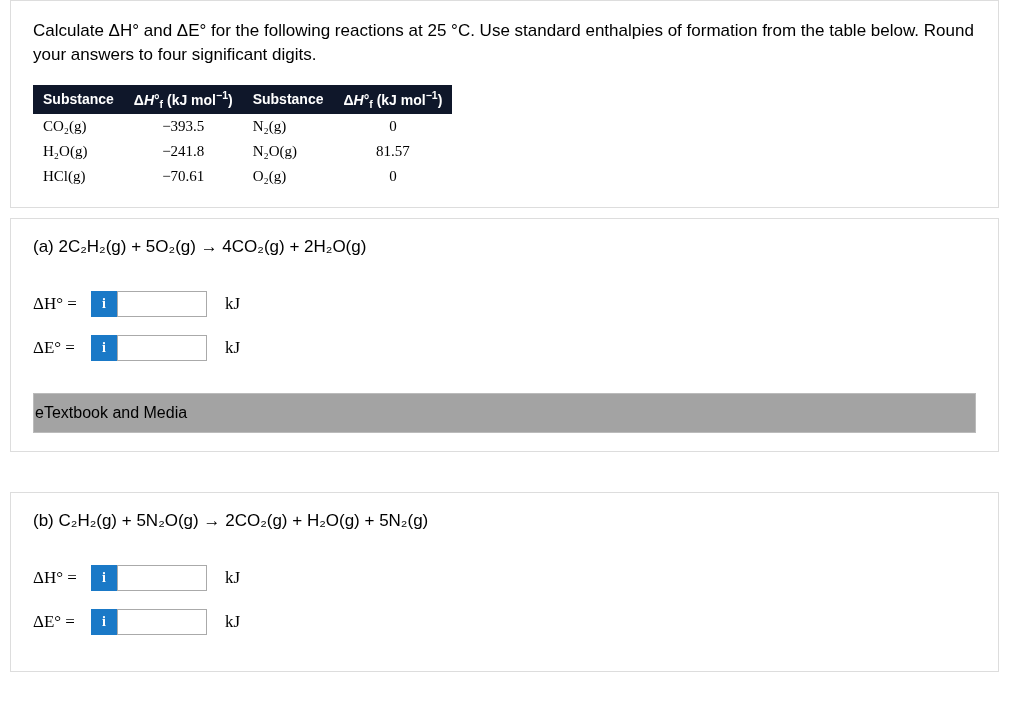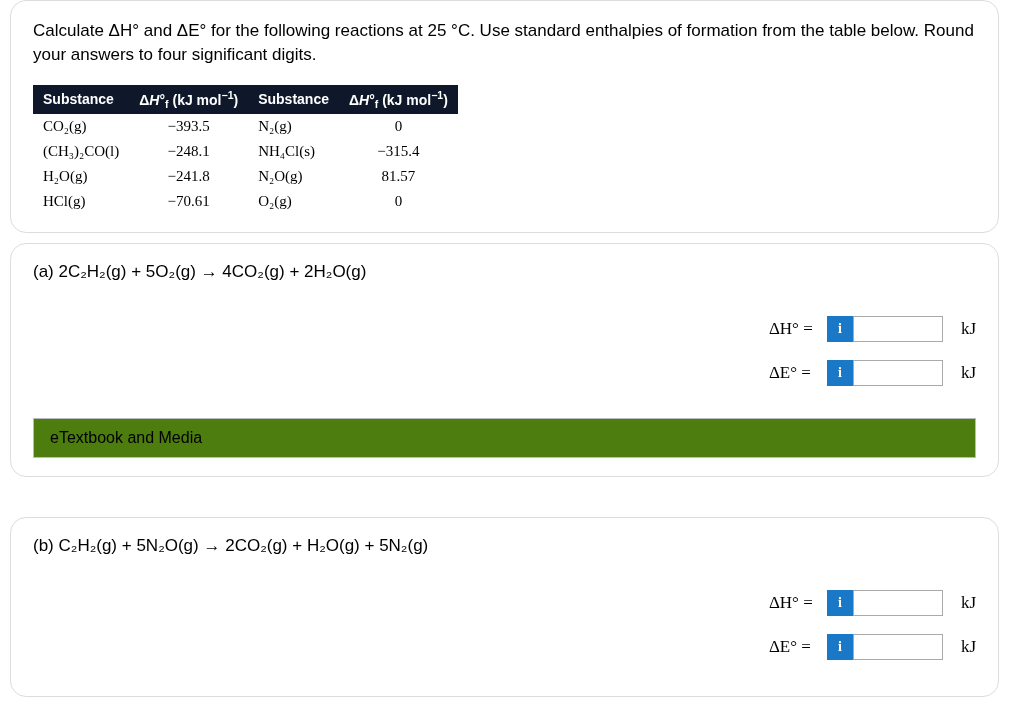--- a/index.html
+++ b/index.html
@@ -5,21 +5,21 @@
     * { margin: 0; padding: 0; box-sizing: border-box; }
     body {
       font-family: Arial, Helvetica, sans-serif;
       background: #fff;
       padding: 0;
       color: #000;
     }
     .section {
       padding: 18px 22px;
       border: 1px solid #ddd;
-      border-radius: 16px;
+      border-radius: 0;
       margin: 0 10px 40px 10px;
     }
     .section-nomargin { margin-bottom: 10px; }
     .maintext {
       font-size: 17px;
       line-height: 1.4;
       margin-bottom: 18px;
     }
     table.enthalpy {
       border-collapse: collapse;
@@ -45,21 +45,20 @@
       font-family: Liberation Sans, sans-serif;
       font-size: 17px;
       margin-bottom: 34px;
     }
     .answer-row {
       display: flex;
       align-items: center;
       margin-bottom: 18px;
       font-family: "Times New Roman", serif;
       font-size: 17px;
-      justify-content: flex-end;
     }
     .answer-row .label { min-width: 54px; }
     .info-button {
       width: 26px;
       height: 26px;
       background: #1a79c7;
       color: #fff;
       font-weight: bold;
       font-family: Georgia, serif;
       border: none;
@@ -73,24 +72,24 @@
     .answer-input {
       width: 90px;
       height: 26px;
       border: 1px solid #aaa;
       padding: 2px 4px;
       font-size: 14px;
     }
     .unit { margin-left: 18px; }
     .etextbook {
       border: 1px solid #bbb;
-      padding: 10px 16px;
+      padding: 10px 1px;
       font-size: 16px;
       cursor: pointer;
-      background:#4d7c0f;
+      background:#a3a3a3;
     }
     .inner-spacer { height: 14px; }
   </style>
 </head>
 <body>
 
 <div class="section section-nomargin">
   <div class="maintext">Calculate ΔH° and ΔE° for the following reactions at 25 °C. Use standard enthalpies of formation from the table below. Round your answers to four significant digits.</div>
   <table class="enthalpy">
     <tbody>
@@ -98,26 +97,20 @@
       <th>Substance</th>
       <th class="valcol">Δ<i>H</i>°<span class="sub">f</span> (kJ mol<span class="sup">−1</span>)</th>
       <th>Substance</th>
       <th class="valcol">Δ<i>H</i>°<span class="sub">f</span> (kJ mol<span class="sup">−1</span>)</th>
     </tr>
     <tr>
       <td>CO₂(g)</td>
           <td class="val">−393.5</td>
       <td>N₂(g)</td>
           <td class="val">0</td>
-    </tr>
-    <tr>
-      <td>(CH₃)₂CO(l)</td>
-          <td class="val">−248.1</td>
-      <td>NH₄Cl(s)</td>
-          <td class="val">−315.4</td>
     </tr>
     <tr>
       <td>H₂O(g)</td>
           <td class="val">−241.8</td>
       <td>N₂O(g)</td>
           <td class="val">81.57</td>
     </tr>
     <tr>
       <td>HCl(g)</td>
           <td class="val">−70.61</td>

